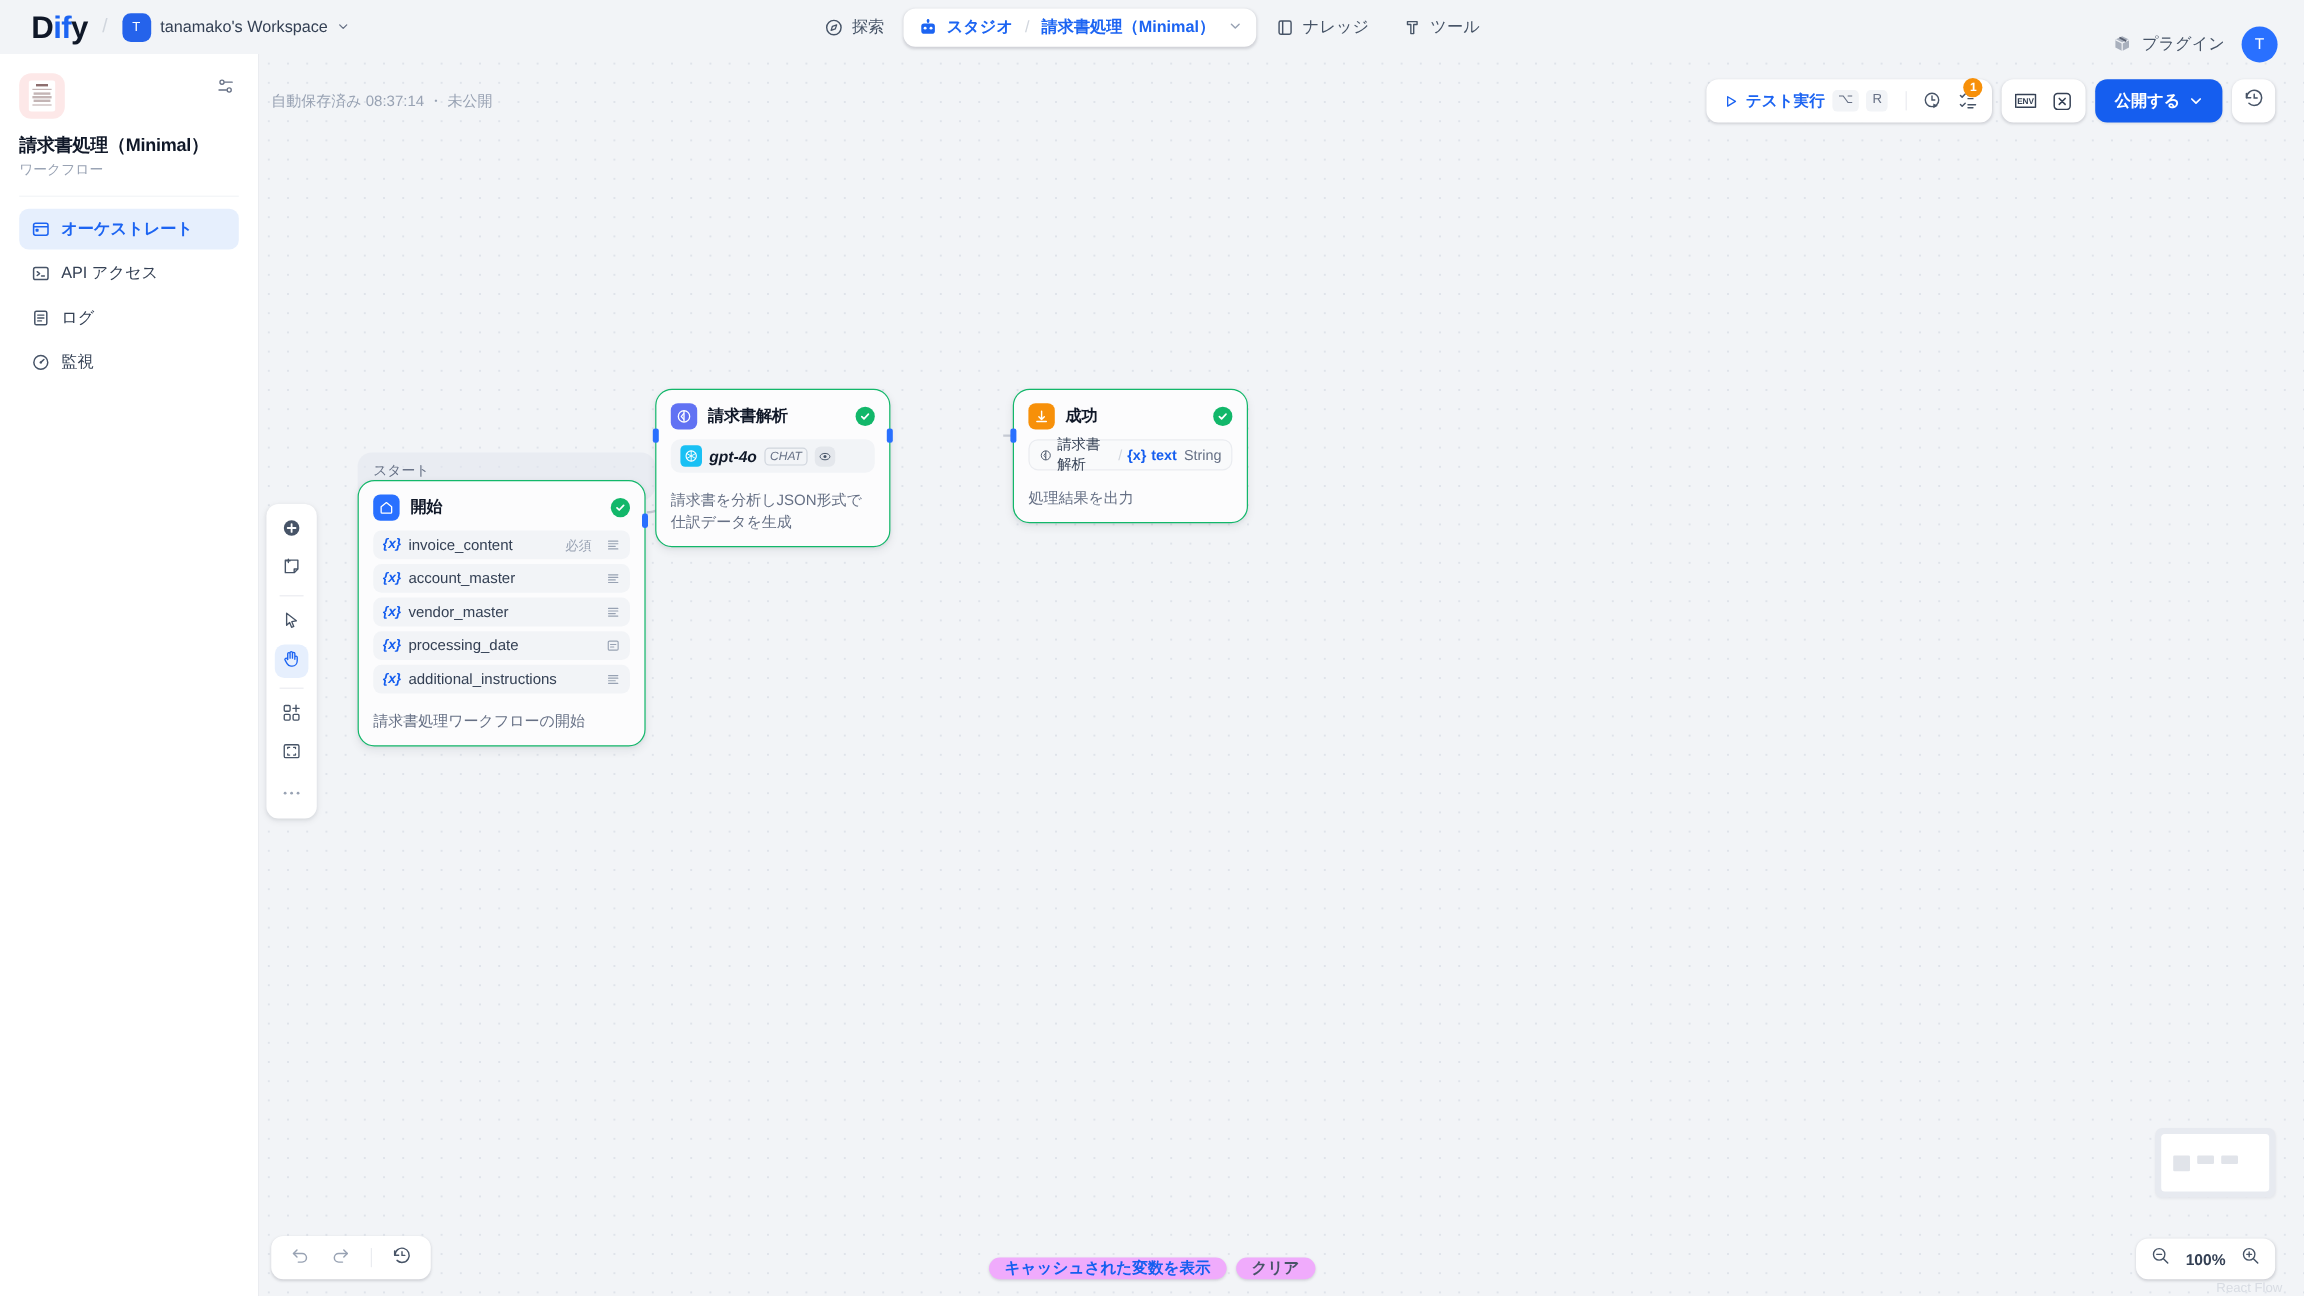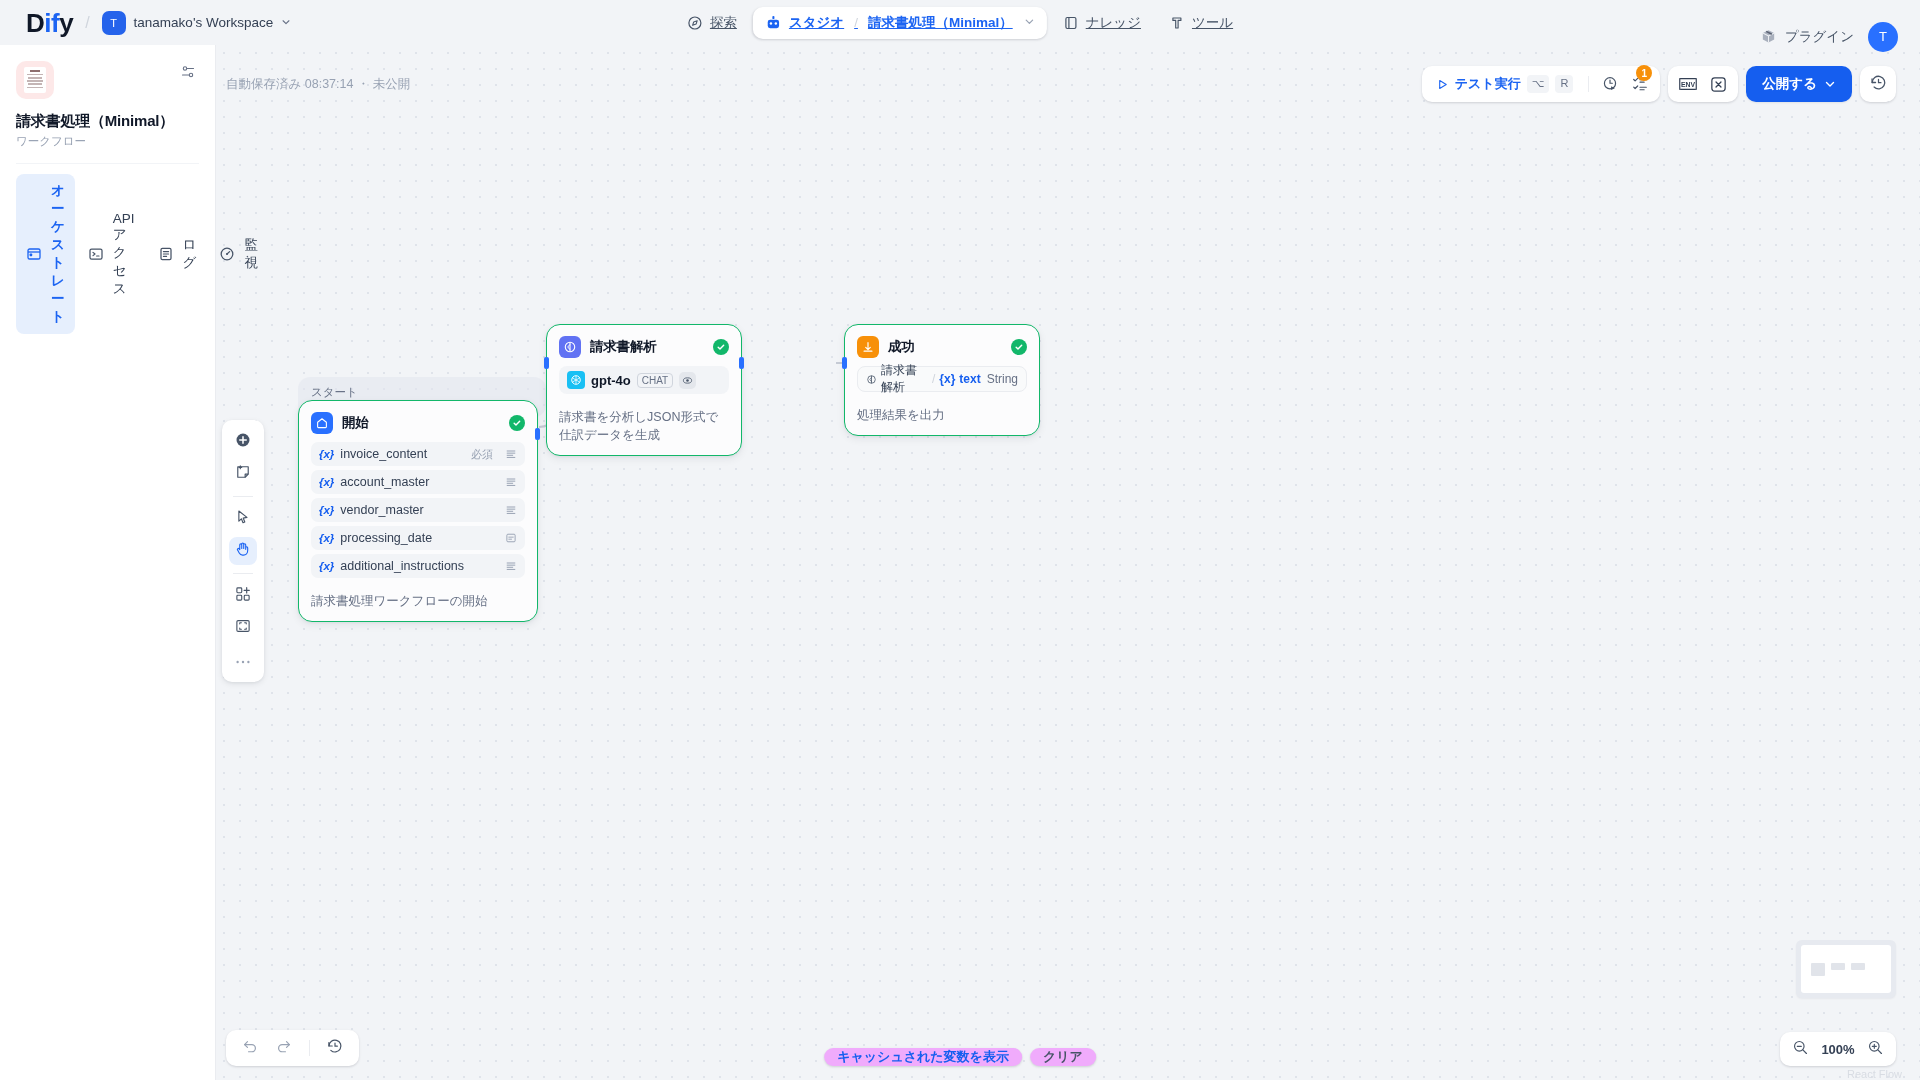--- a/index.html
+++ b/index.html
@@ -34,21 +34,21 @@
   .ws-name { font-size: 13.5px; color: #344054; font-weight: 500; }
   .caret { font-size: 9px; color: #667085; }
 
   .topbar-center {
     position: absolute; left: 50%; transform: translateX(-50%);
     display: flex; align-items: center; gap: 4px; height: 45px;
   }
   .nav-item {
     display: flex; align-items: center; gap: 7px;
     padding: 7px 12px; border-radius: 10px;
-    font-size: 13.5px; color: #475467; cursor: pointer; font-weight: 500; text-decoration: underline;
+    font-size: 13.5px; color: #475467; cursor: pointer; font-weight: 500;
   }
   .nav-active {
     background: #fff; box-shadow: 0 1px 2px rgba(16,24,40,0.06), 0 1px 3px rgba(16,24,40,0.10);
     color: #1c64f2;
   }
   .nav-active .nav-sep { color: #d0d5dd; font-weight: 300; margin: 0 3px;}
   .nav-active .app-name { color: #1c64f2; font-weight: 700; }
   .nav-studio-label { font-weight: 700; color:#1c64f2; }
   .nav-chev { color: #98a2b3; font-size: 10px; margin-left: 4px; }
   .ico { display: inline-flex; align-items: center; justify-content: center; }
@@ -77,21 +77,21 @@
     width: 22px; height: 26px; background: #fff; border-radius: 2px;
     padding: 3px 2px; display:flex; flex-direction:column; gap:1.6px; align-items:center;
   }
   .app-icon-doc i { display:block; height:1.6px; background:#c4b5b5; width: 80%; }
   .app-icon-doc i.t { width: 60%; background:#8d6e6e; height:2.2px; }
   .app-icon-doc i.s { width: 85%; }
   .settings-btn { cursor: pointer; padding: 3px; }
   .app-title { font-size: 15px; font-weight: 700; color: #101828; margin-top: 13px; letter-spacing: -0.2px;}
   .app-sub { font-size: 11.5px; color: #98a2b3; margin-top: 3px; }
   .side-divider { height:1px; background:#f2f4f7; margin: 14px 0 10px 0; }
-  .nav-list { display: flex; flex-direction: row; gap: 3px; }
+  .nav-list { display: flex; flex-direction: column; gap: 3px; }
   .side-item {
     display:flex; align-items:center; gap: 9px;
     padding: 8px 10px; border-radius: 8px; cursor: pointer;
     font-size: 13.5px; color: #344054;
   }
   .side-item.active { background:#e6effd; color:#1c64f2; font-weight: 600; }
 
   
   .canvas {
     position: absolute; top: 45px; left: 216px; width: 1704px; height: 1035px;
@@ -177,21 +177,21 @@
     display:flex; align-items:center; padding: 0 8px; gap: 6px;
   }
   .var-x { font-size: 11.5px; color:#155eef; font-weight: 700; font-style: italic; }
   .var-name { font-size: 12.5px; color:#344054; }
   .var-req { margin-left:auto; font-size: 11px; color:#98a2b3; }
   .var-type-ico { margin-left: 6px; display:flex; align-items:center; }
   .var-type-ico.ml-auto { margin-left:auto; }
   .node-desc { font-size: 12.5px; color:#667085; line-height: 1.45; padding: 4px 12px 11px 12px; }
   .model-row {
     background:#f2f4f7; border-radius: 8px; height: 28px; display:flex; align-items:center;
-    padding: 0 8px; gap: 6px;
+    padding: 0 8px; gap: 6px; font-style: italic;
   }
   .model-ico { width:18px;height:18px;border-radius:4px;background:#19c0f4; display:flex;align-items:center;justify-content:center;}
   .model-name { font-size: 13px; color:#101828; font-weight:700; }
   .chip-chat { font-size:10px; color:#667085; border:1px solid #d0d5dd; border-radius:4px; padding:1px 4px; }
   .chip-eye { width:17px;height:17px;border-radius:5px;background:#e4e7ec; display:flex;align-items:center;justify-content:center;}
   .out-row {
     background:#f9fafb; border:1px solid #eaecf0; border-radius:8px; height:26px;
     display:flex; align-items:center; padding: 0 8px; gap: 4px;
   }
   .out-node { font-size:12px; color:#344054; font-weight:500; }

